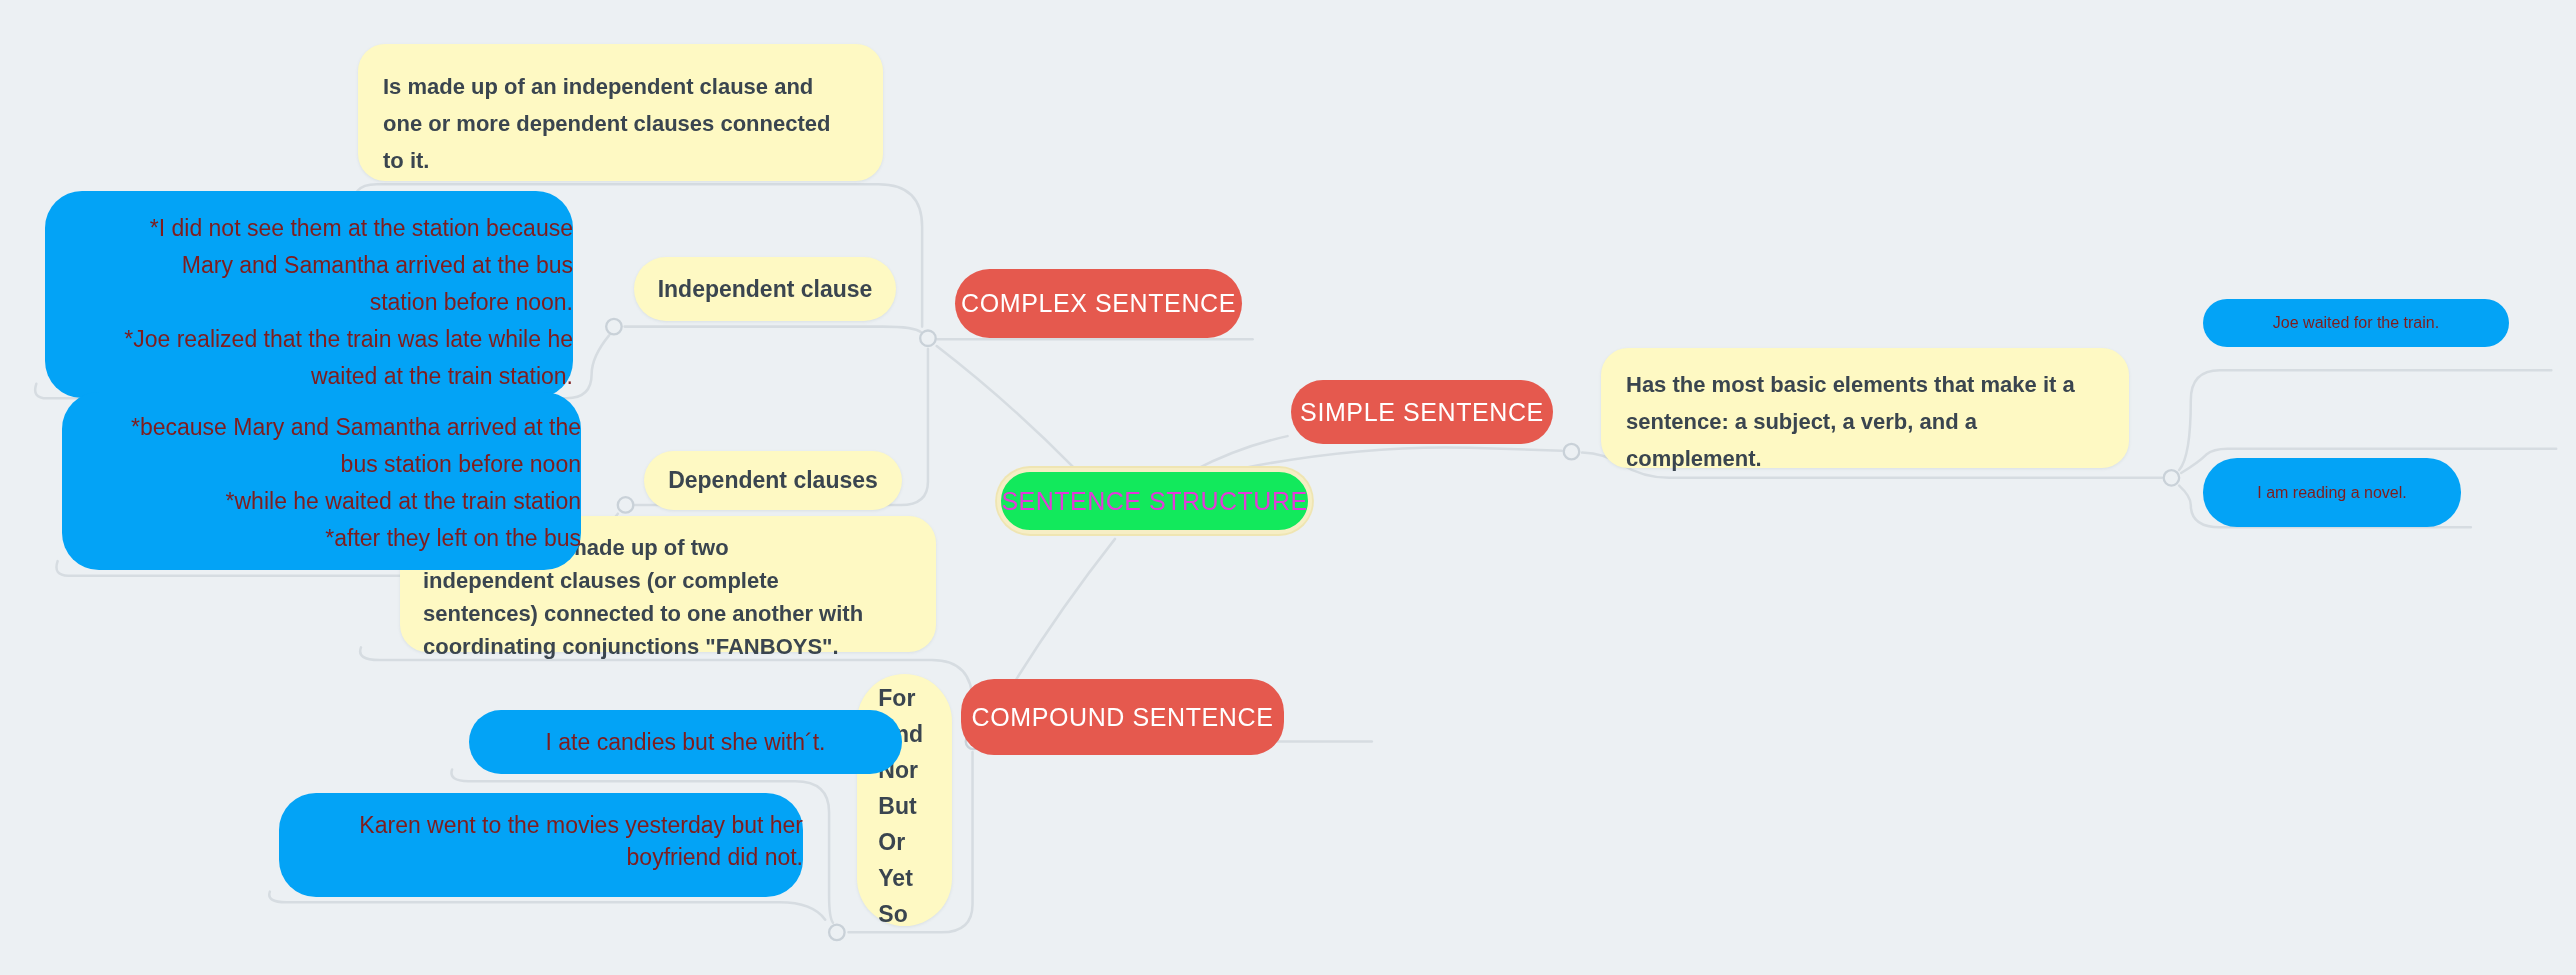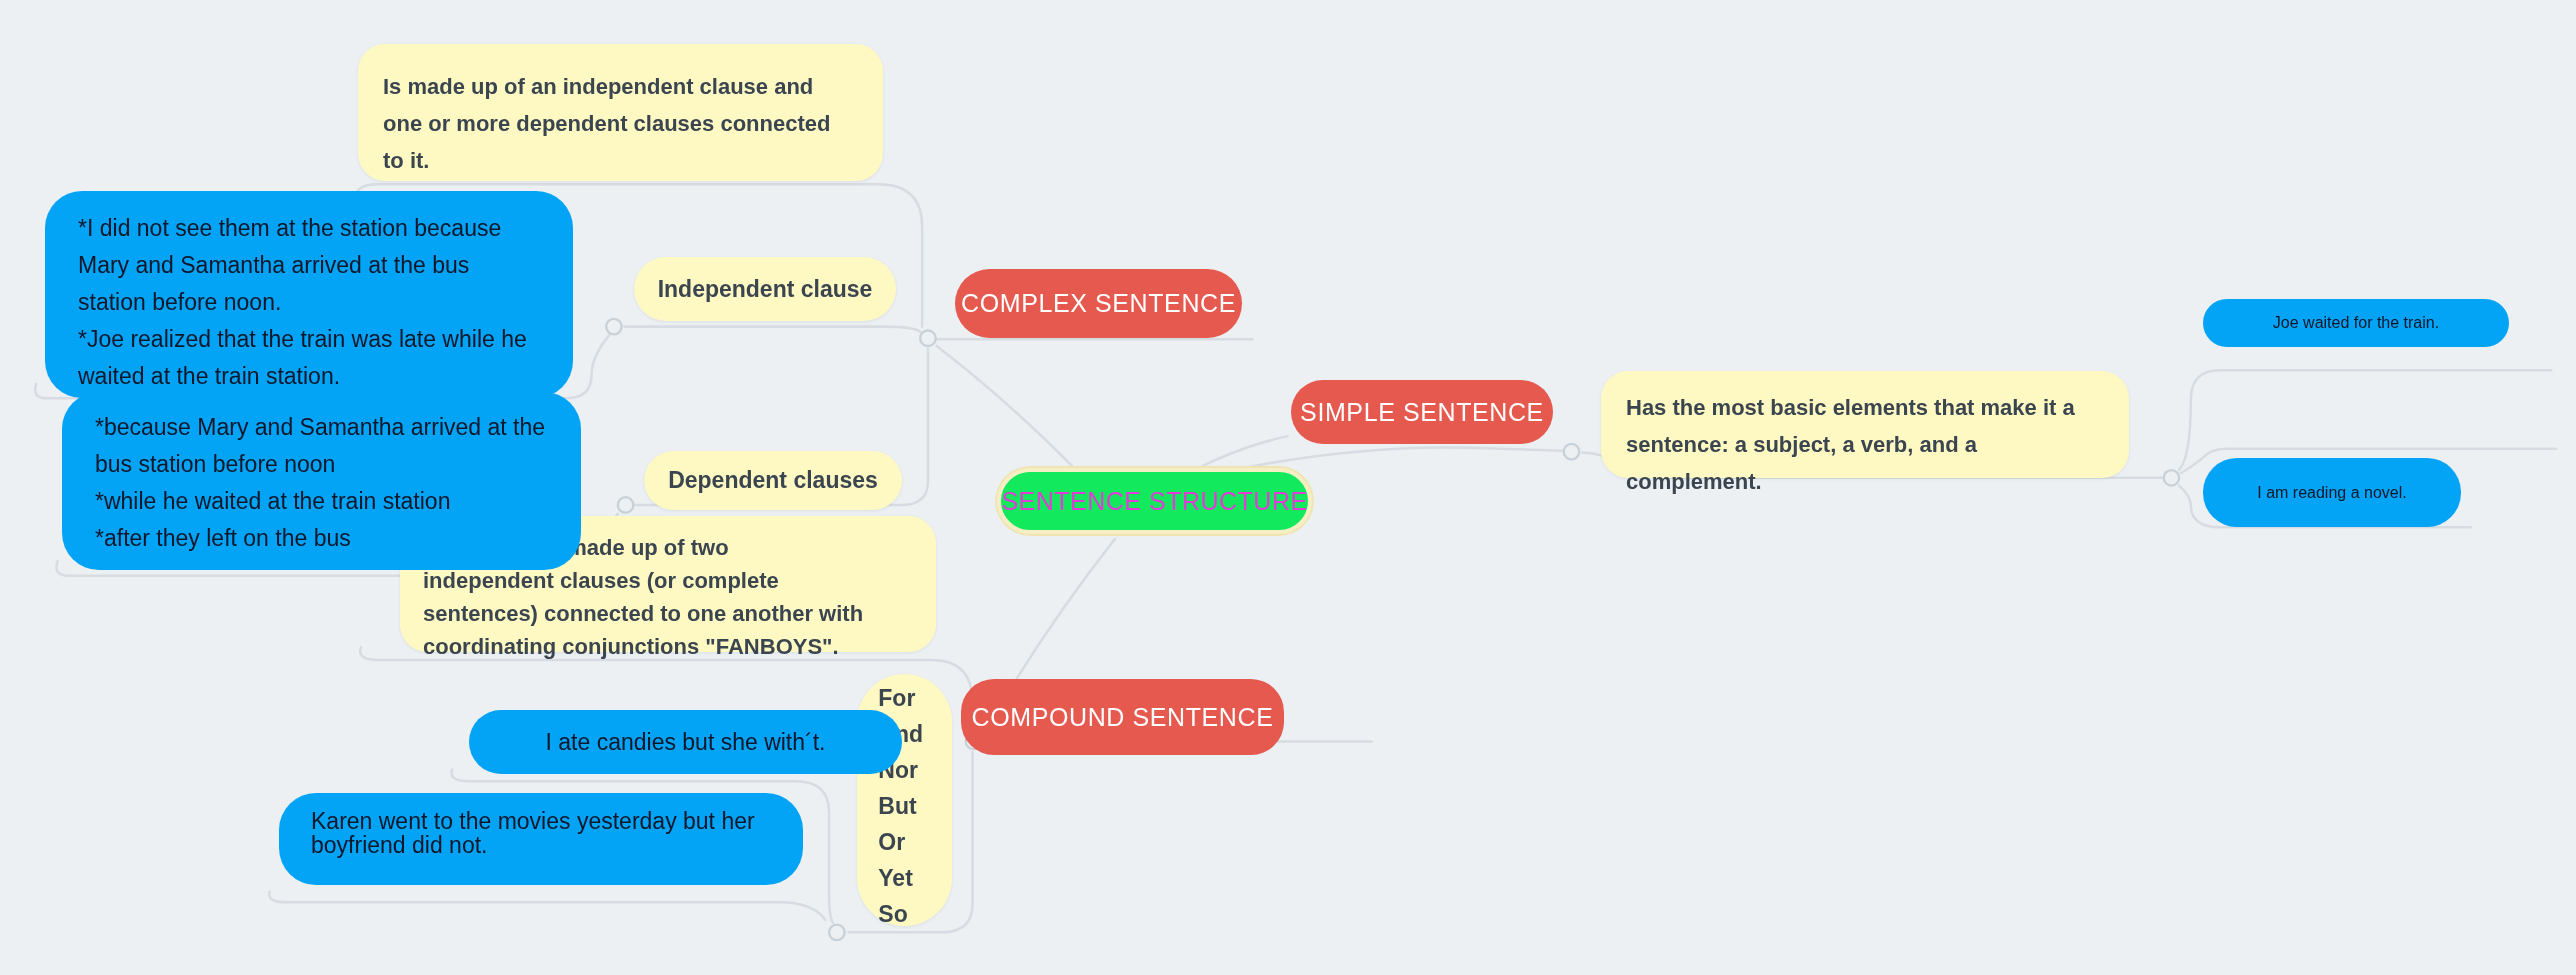--- a/index.html
+++ b/index.html
@@ -4,41 +4,41 @@
 <style>
   html,body{margin:0;padding:0;background:#ECF0F3;}
   .stage{position:relative;width:2576px;height:975px;background:#ECF0F3;overflow:hidden;
          font-family:"Liberation Sans", sans-serif;}
   .stage svg{position:absolute;left:0;top:0;}
   .node{position:absolute;box-sizing:border-box;}
   .pre{white-space:pre-line;}
   
   .card{background:#fef9c3;color:#3A454F;font-weight:bold;box-shadow:0 1px 2.9px rgba(120,140,155,.16);}
   
-  .ex{background:#03A3F6;color:#0f172a;}
+  .ex{background:#03A3F6;color:#7f1d1d;text-align:right;}
   
   .topic{background:#E5594E;color:#ffffff;display:flex;align-items:center;justify-content:center;
          font-size:25px;letter-spacing:0.6px;}
   .ctr{display:flex;align-items:center;justify-content:center;}
 
   #desc-complex {left:358px;top:44px;width:525px;height:137px;border-radius:27px;font-size:22px;line-height:37px;padding:24px 0 0 25px;}
   #ex-independent{left:45px;top:191px;width:528px;height:207px;border-radius:37px;font-size:23px;line-height:37px;padding:19.4px 0 0 33px;}
   #pill-independent{left:634px;top:257px;width:262px;height:64px;border-radius:32px;font-size:23px;}
   #desc-compound{left:400px;top:516px;width:536px;height:136px;border-radius:27px;font-size:22px;line-height:33px;padding:14.5px 0 0 23px;}
   #ex-dependent{left:62px;top:392px;width:519px;height:178px;border-radius:37px;font-size:23px;line-height:37px;padding:16.5px 0 0 33px;}
   #pill-dependent{left:644px;top:451px;width:258px;height:59px;border-radius:30px;font-size:23px;}
   #fanboys-list{left:857px;top:674px;width:95px;height:252px;border-radius:48px;font-size:23px;line-height:36px;padding:5.8px 0 0 21.3px;}
   #node-complex{left:955px;top:269px;width:287px;height:69px;border-radius:35px;}
   #node-simple{left:1291px;top:380px;width:262px;height:64px;border-radius:32px;}
   #node-compound{left:961px;top:679px;width:323px;height:76px;border-radius:33px;}
   #node-root{left:997px;top:468px;width:315px;height:66px;border-radius:33px;background:#12E95C;
              border:4.8px solid #F6EEC5;box-shadow:0 0 0 1.9px #EFE5B2;color:#E43AD9;font-size:25px;letter-spacing:0.5px;}
   #ex-candies{left:469px;top:710px;width:433px;height:64px;border-radius:32px;font-size:23px;}
-  #ex-karen{left:279px;top:793px;width:524px;height:92px;border-radius:37px;font-size:23px;line-height:24px;padding:15.5px 0 0 32px;}
-  #desc-simple{left:1601px;top:348px;width:528px;height:107px;border-radius:27px;font-size:22px;line-height:37px;padding:18.4px 0 0 25px;margin-top:23px;}
+  #ex-karen{left:279px;top:793px;width:524px;height:104px;border-radius:37px;font-size:23px;line-height:32px;padding:15.5px 0 0 32px;}
+  #desc-simple{left:1601px;top:348px;width:528px;height:120px;border-radius:27px;font-size:22px;line-height:37px;padding:18.4px 0 0 25px;}
   #ex-joe {left:2203px;top:299px;width:306px;height:48px;border-radius:32px;font-size:16px;}
   #ex-they{left:2203px;top:378px;width:326px;height:70px;border-radius:35px;font-size:23px;}
   #ex-iam {left:2203px;top:458px;width:258px;height:69px;border-radius:34px;font-size:16px;}
 </style>
 </head>
 <body>
 
 <div class="stage">
 
   <svg width="2576" height="975" viewBox="0 0 2657 1006">

